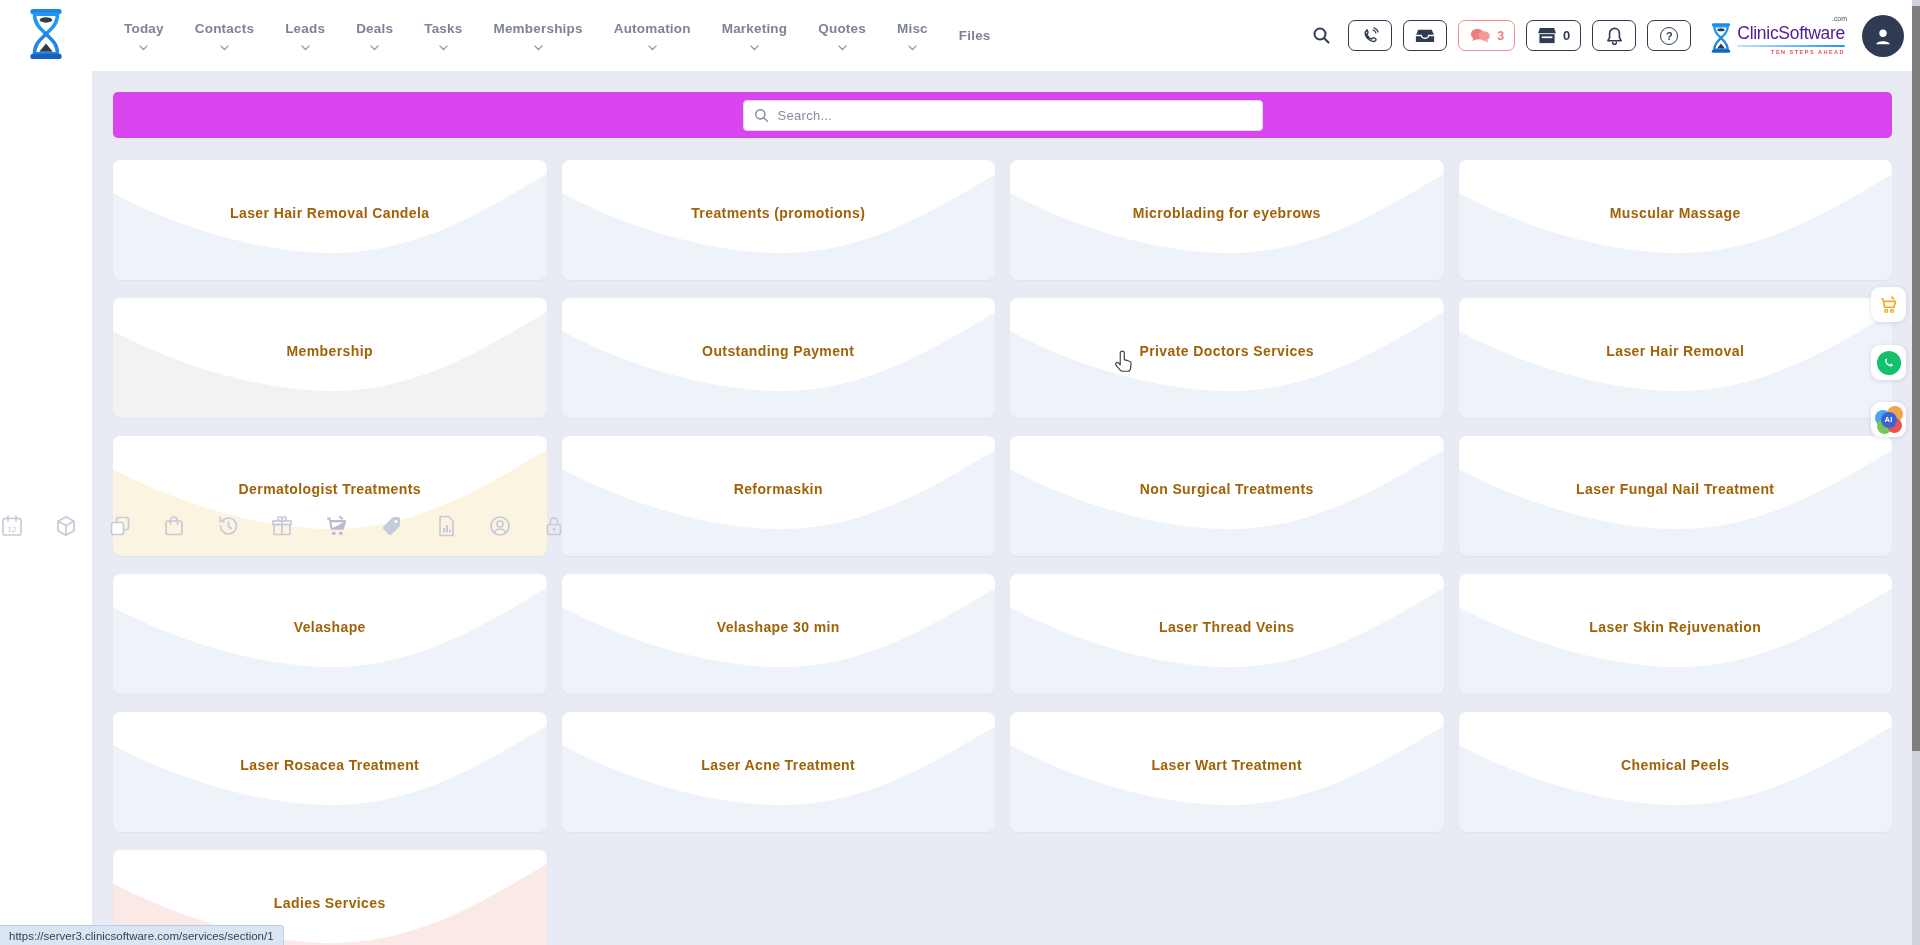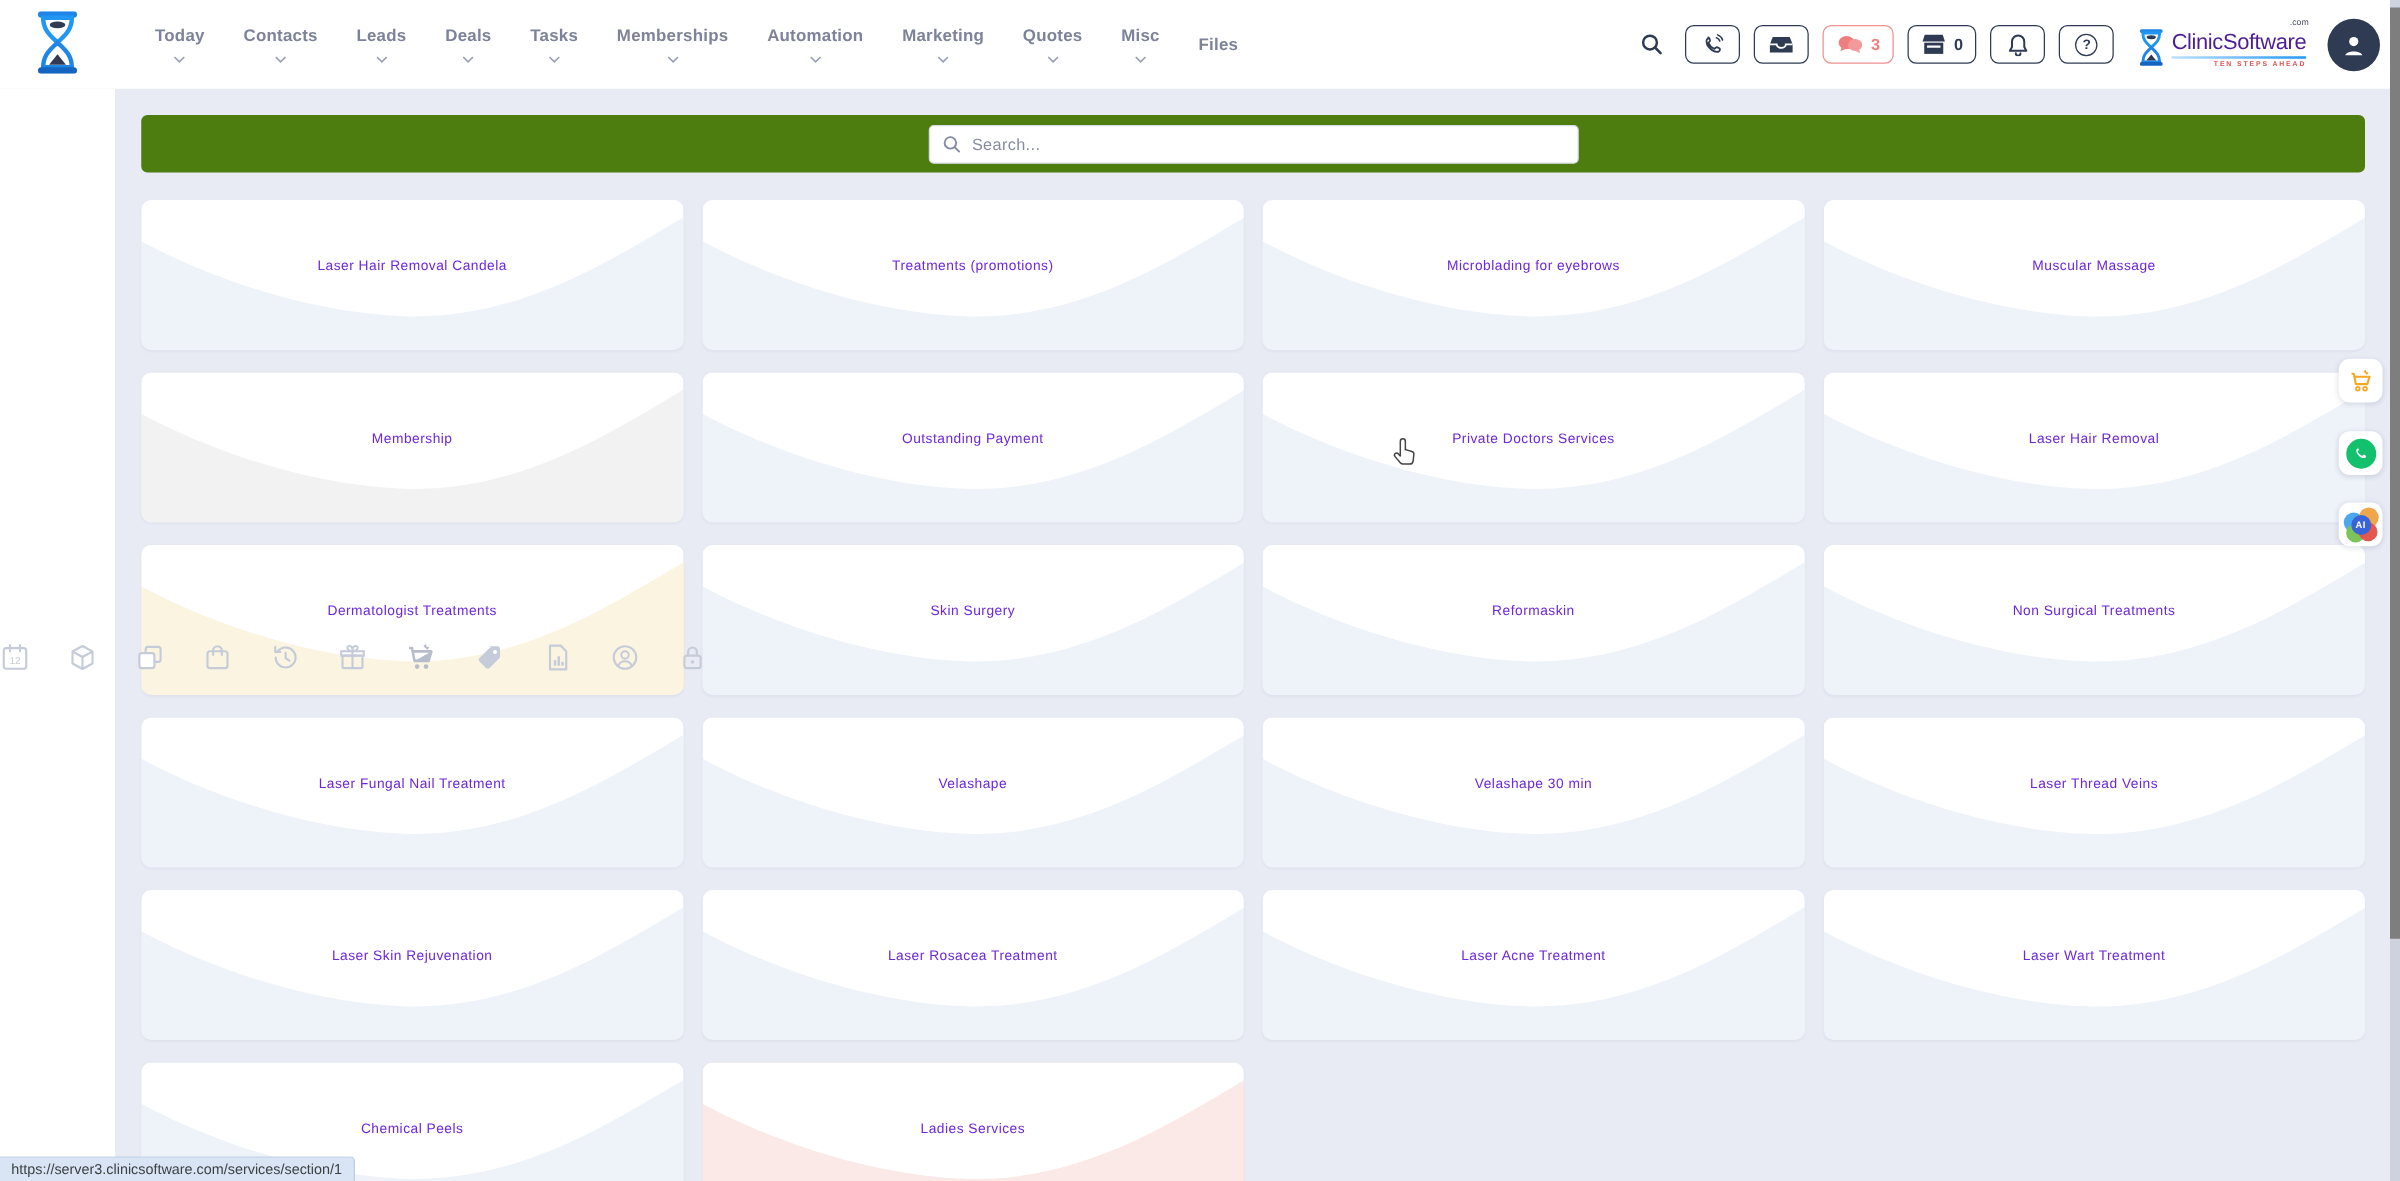--- a/index.html
+++ b/index.html
@@ -27,33 +27,33 @@
   .brand-tld { position:absolute; right:-2px; top:-2px; font-size:7px; color:#4a4f5e; }
   .brand-line { height:2px; background:linear-gradient(90deg,#bfe3ff,#2196f3); margin-top:1px; border-radius:2px; }
   .brand-tag { text-align:right; font-size:5.5px; letter-spacing:1.5px; color:#e05252; font-weight:700; margin-top:2px; }
   .avatar { width:42px; height:42px; border-radius:50%; background:#2e3b52; display:flex; align-items:center; justify-content:center; cursor:pointer; }
 
   
   .sidebar { position:absolute; left:0; top:71px; width:92px; height:874px; background:#ffffff; z-index:10; display:flex; flex-direction:row; align-items:center; padding-top:36px; gap:30px; }
   .sb-item { width:40px; height:26px; display:flex; align-items:center; justify-content:center; cursor:pointer; }
 
   
-  .searchbar-wrap { position:absolute; left:113px; top:92px; width:1779px; height:46px; background:#4d7c0f; border-radius:5px; display:flex; align-items:center; justify-content:center; z-index:5; }
+  .searchbar-wrap { position:absolute; left:113px; top:92px; width:1779px; height:46px; background:#d946ef; border-radius:5px; display:flex; align-items:center; justify-content:center; z-index:5; }
   .search-box { position:relative; width:520px; }
   .search-box input { width:520px; height:31px; border:1px solid #d9dde8; border-radius:4px; padding:0 12px 0 34px; font-size:13px; color:#555b6e; outline:none; font-family:inherit; background:#fff; }
   .search-box input::placeholder { color:#858c9f; letter-spacing:.3px; }
   .search-glyph { position:absolute; left:11px; top:8px; }
 
   .grid { position:absolute; left:113px; top:160px; width:1779px; display:grid; grid-template-columns:repeat(4,1fr); column-gap:15px; row-gap:18px; grid-auto-rows:120px; z-index:4; }
   .card { position:relative; border-radius:8px; overflow:hidden; background:#eef2f9; box-shadow:0 1px 2px rgba(60,70,110,.05); cursor:pointer; display:flex; align-items:center; justify-content:center; }
   .card.t-gray  { background:#f2f2f3;align-items:center; }
   .card.t-cream { background:#faf4e1; }
   .card.t-pink  { background:#fbe9e7; }
   .wave { position:absolute; inset:0; width:100%; height:100%; }
-  .card-label { position:relative; z-index:2; color:#6d28d9; font-size:11px; font-weight:400; letter-spacing:.4px; padding-bottom:14px; white-space:nowrap; }
+  .card-label { position:relative; z-index:2; color:#a16207; font-size:14px; font-weight:700; letter-spacing:.4px; padding-bottom:14px; white-space:nowrap; }
 
   
   .float-btn { position:absolute; width:35px; height:35px; background:#fff; border-radius:9px; box-shadow:0 1px 4px rgba(50,60,90,.15); display:flex; align-items:center; justify-content:center; z-index:30; cursor:pointer; }
   .fb-cart { right:14px; top:287px; }
   .fb-wa   { right:14px; top:345px; }
   .fb-ai   { right:14px; top:402px; }
   .wa-circle { width:24px; height:24px; border-radius:50%; background:#13c06c; display:flex; align-items:center; justify-content:center; }
   .ai-blob { position:relative; width:28px; height:28px; }
   .ai-blob i { position:absolute; border-radius:50%; display:block; }
   .ai-c1 { width:16px; height:16px; left:0; top:4px; background:#4aa8f0; }
@@ -376,26 +376,20 @@
   <div class="card t-cream">
       <svg class="wave" viewBox="0 0 434 120" preserveAspectRatio="none">
         <path d="M0,0 H434 V14 C370,52 300,96 210,93 C128,90 46,58 0,33 Z" fill="#ffffff"></path>
       </svg>
       <span class="card-label">Dermatologist Treatments</span>
     </div>
   <div class="card">
       <svg class="wave" viewBox="0 0 434 120" preserveAspectRatio="none">
         <path d="M0,0 H434 V14 C370,52 300,96 210,93 C128,90 46,58 0,33 Z" fill="#ffffff"></path>
       </svg>
-      <span class="card-label">Skin Surgery</span>
-    </div>
-  <div class="card">
-      <svg class="wave" viewBox="0 0 434 120" preserveAspectRatio="none">
-        <path d="M0,0 H434 V14 C370,52 300,96 210,93 C128,90 46,58 0,33 Z" fill="#ffffff"></path>
-      </svg>
       <span class="card-label">Reformaskin</span>
     </div>
   <div class="card">
       <svg class="wave" viewBox="0 0 434 120" preserveAspectRatio="none">
         <path d="M0,0 H434 V14 C370,52 300,96 210,93 C128,90 46,58 0,33 Z" fill="#ffffff"></path>
       </svg>
       <span class="card-label">Non Surgical Treatments</span>
     </div>
   <div class="card">
       <svg class="wave" viewBox="0 0 434 120" preserveAspectRatio="none">

